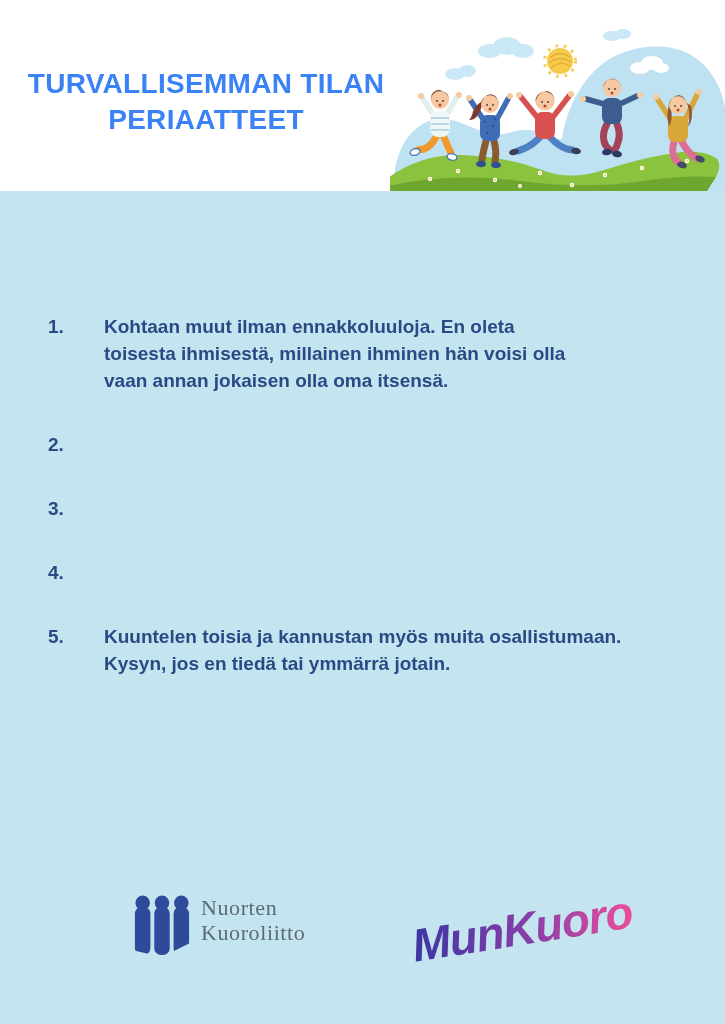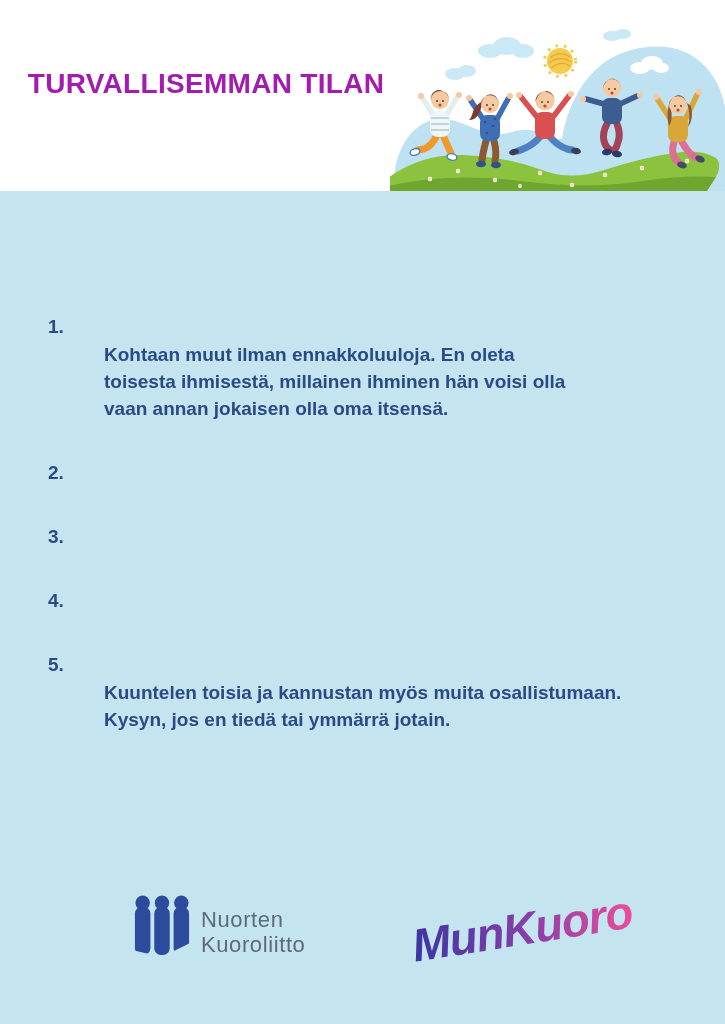--- a/index.html
+++ b/index.html
@@ -12,21 +12,21 @@
   }
   .header{
     position:relative;
     width:725px;height:191px;
     background:#FFFFFF;
   }
   .title{
     position:absolute;
     top:66px;left:0;width:412px;
     text-align:center;
-    color:#a21caf;
+    color:#3b82f6;
     font-weight:bold;
     font-size:28px;
     line-height:36px;
     letter-spacing:0.3px;
   }
   .illustration{
     position:absolute;
     top:0;right:0;
     width:335px;height:191px;
     display:block;
@@ -42,27 +42,27 @@
     color:#2B4A85;
     font-size:19px;
     line-height:27px;
     font-weight:bold;
   }
   .principles .num{
     flex:0 0 56px;
   }
   .principles .txt{
     white-space:pre-line;
-    margin-top:28px;
   }
   .logo-left{
     position:absolute;
     left:133px;top:895px;
     display:flex;
-    align-items:flex-end;
+    align-items:flex-start;
+    font-family:Liberation Serif, serif;
   }
   .logo-left svg{display:block;}
   .logo-text{
     margin-left:10px;
     color:#5C6B77;
     font-size:22px;
     line-height:25px;
     font-weight:400;
     letter-spacing:0.6px;
   }
@@ -74,20 +74,21 @@
   }
 </style>
 </head>
 <body>
 
 <div class="page">
 
   <header class="header">
     <div class="title">
       <div>TURVALLISEMMAN TILAN</div>
+      <div>PERIAATTEET</div>
     </div>
 
     <svg class="illustration" viewBox="0 0 335 191" aria-hidden="true">
       <defs>
         <clipPath id="hillclip">
           <path d="M -2,191 L -2,178 Q 30,154 72,155 Q 118,157 152,170 Q 180,181 214,170 Q 258,156 292,152 Q 312,150 326,158 C 331,162 330,172 324,180 Q 320,186 317,191 Z"></path>
         </clipPath>
       </defs>
 
       <path fill="#BEE2F1" d="M 4,191 C 2,162 14,128 42,120 C 62,115 80,128 98,133 C 115,138 124,128 140,130 C 152,131 160,140 172,139 C 176,112 190,78 218,60 C 240,46 272,42 295,52 C 318,62 332,86 335,108 L 335,191 Z"></path>

